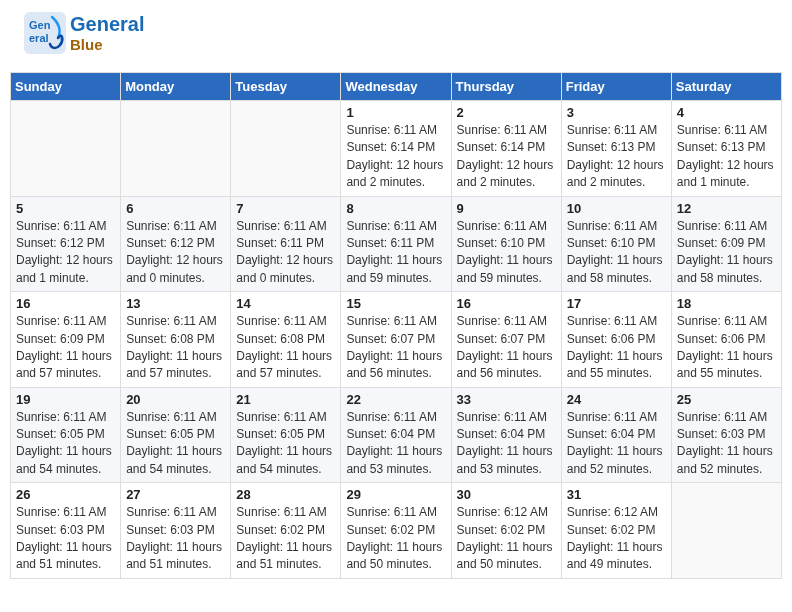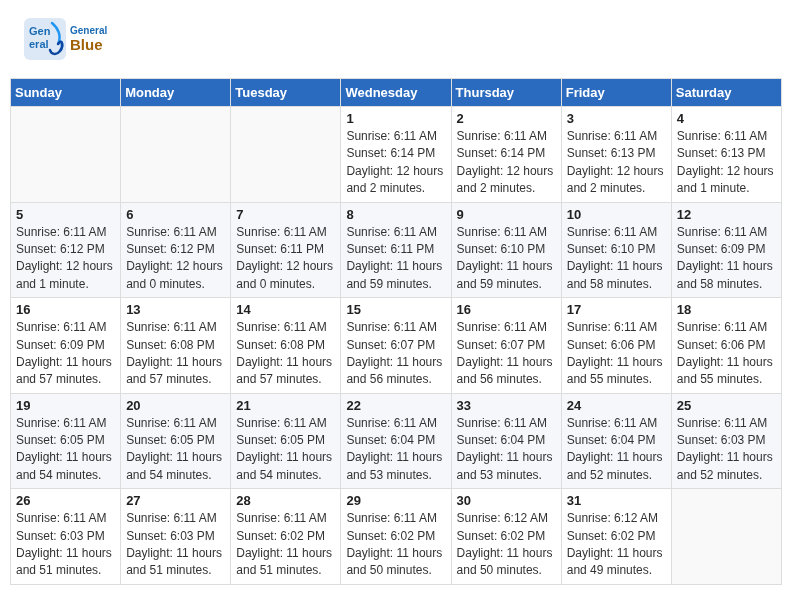--- a/index.html
+++ b/index.html
@@ -6,21 +6,21 @@
     body {
       font-family: Arial, sans-serif;
       background: #fff;
       width: 792px;
       min-height: 612px;
     }
     .header {
       display: flex;
       justify-content: space-between;
       align-items: flex-start;
-      padding: 18px 24px 10px 24px;
+      padding: 12px 24px 10px 24px;
     }
     .logo {
       display: flex;
       align-items: center;
     }
     .title-block {
       text-align: right;
     }
     .month-title {
       font-size: 36px;
@@ -86,21 +86,21 @@
 <div class="header">
   <div class="logo">
   <svg width="42" height="42" viewBox="0 0 42 42" xmlns="http://www.w3.org/2000/svg">
     <rect width="42" height="42" rx="6" fill="#dce8f5"></rect>
     <text x="5" y="17" font-size="11" font-weight="bold" fill="#1a6bb5" font-family="Arial">Gen</text>
     <text x="5" y="30" font-size="11" font-weight="bold" fill="#1a6bb5" font-family="Arial">eral</text>
     <path d="M28 5 C34 10 38 18 34 26 C38 20 40 28 36 33" stroke="#2196F3" stroke-width="2.5" fill="none" stroke-linecap="round"></path>
     <path d="M34 26 C38 20 40 28 36 33 C32 38 27 36 26 32" stroke="#0d47a1" stroke-width="2.5" fill="none" stroke-linecap="round"></path>
   </svg>
   <div style="margin-left:4px">
-    <div style="font-size:10px;font-weight:bold;color:#1a6bb5;line-height:1.15">General</div>
+    <div style="font-size:20px;font-weight:bold;color:#1a6bb5;line-height:1.15">General</div>
     <div style="font-size:15px;font-weight:bold;color:#a16207;line-height:1.15">Blue</div>
   </div>
 </div>
   <div class="title-block">
     <div class="month-title"></div>
     <div class="subtitle"></div>
   </div>
 </div>
 
 <table class="calendar">

